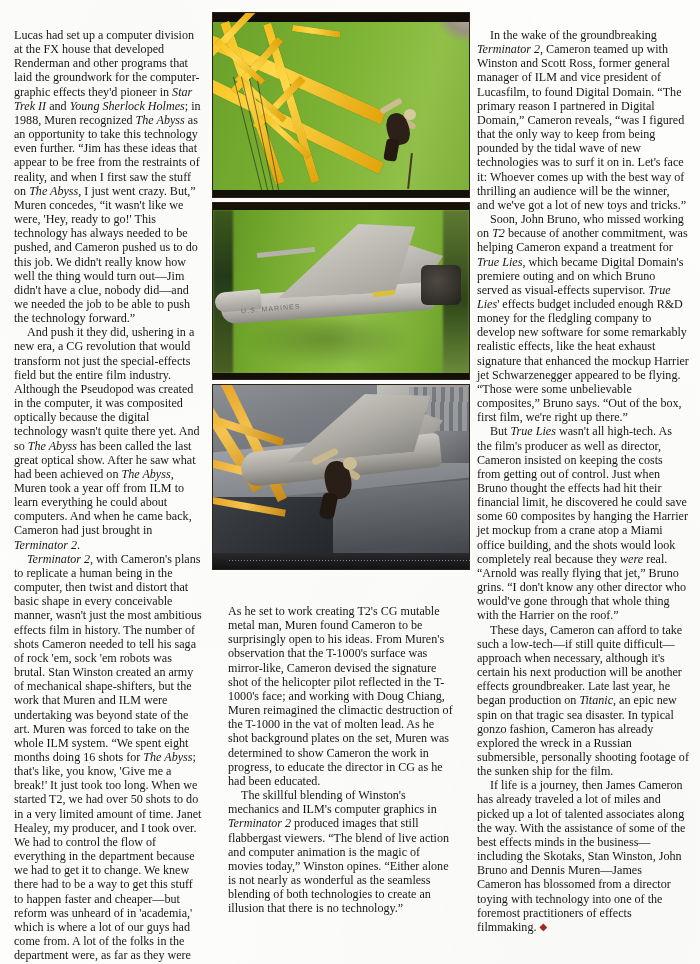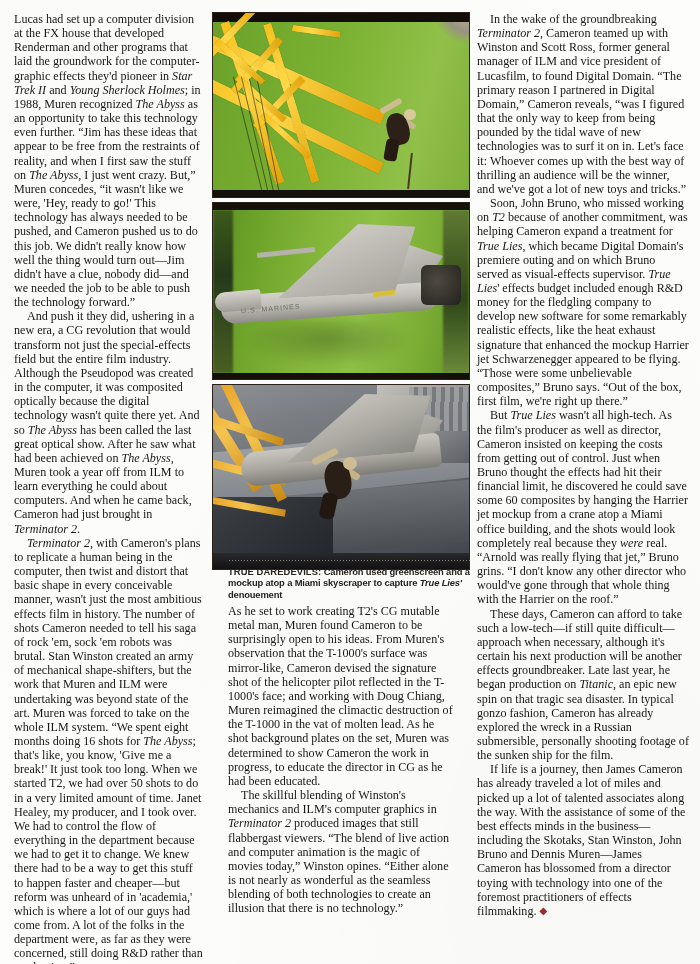--- a/index.html
+++ b/index.html
@@ -40,21 +40,21 @@
   .col-left  { left: 14px;  width: 190px; }
   .col-mid   { left: 228px; width: 229px; top: 604px; }
   .col-right { left: 477px; width: 212px; }
 
   .col p {
     margin: 0;
     text-indent: 0;
   }
   .col p + p { text-indent: 13px; }
 
-  .col p.noindent { text-indent: 0; }
+  .col p.noindent { text-indent: 0; margin-top: 16px; }
 
   em { font-style: italic; }
 
   
   .photo-strip {
     position: absolute;
     left: 212px;
     top: 12px;
     width: 258px;
   }
@@ -476,25 +476,20 @@
         <div class="torso"></div>
         <div class="head"></div>
         <div class="leg"></div>
       </div>
 
       <div class="p3-dark-bot"></div>
     </div>
   </div>
 
   <div class="dotted-rule-bottom"></div>
-  <div class="caption-wrap">
-    <div class="caption">
-      <span class="lede">TRUE DAREDEVILS:</span><span> Cameron used greenscreen and a mockup atop a Miami skyscraper to capture </span><em>True Lies'</em><span> denouement</span>
-    </div>
-  </div>
 
   <div class="col col-mid">
     <p>As he set to work creating T2's CG mutable metal man, Muren found Cameron to be surprisingly open to his ideas. From Muren's observation that the T-1000's surface was mirror-like, Cameron devised the signature shot of the helicopter pilot reflected in the T-1000's face; and working with Doug Chiang, Muren reimagined the climactic destruction of the T-1000 in the vat of molten lead. As he shot background plates on the set, Muren was determined to show Cameron the work in progress, to educate the director in CG as he had been educated.</p>
     <p>The skillful blending of Winston's mechanics and ILM's computer graphics in <em>Terminator 2</em> produced images that still flabbergast viewers. “The blend of live action and computer animation is the magic of movies today,” Winston opines. “Either alone is not nearly as wonderful as the seamless blending of both technologies to create an illusion that there is no technology.”</p>
   </div>
 
   <div class="col col-right">
     <p class="noindent" style="text-indent:13px">In the wake of the groundbreaking <em>Terminator 2</em>, Cameron teamed up with Winston and Scott Ross, former general manager of ILM and vice president of Lucasfilm, to found Digital Domain. “The primary reason I partnered in Digital Domain,” Cameron reveals, “was I figured that the only way to keep from being pounded by the tidal wave of new technologies was to surf it on in. Let's face it: Whoever comes up with the best way of thrilling an audience will be the winner, and we've got a lot of new toys and tricks.”</p>
     <p>Soon, John Bruno, who missed working on <em>T2</em> because of another commitment, was helping Cameron expand a treatment for <em>True Lies</em>, which became Digital Domain's premiere outing and on which Bruno served as visual-effects supervisor. <em>True Lies</em>' effects budget included enough R&amp;D money for the fledgling company to develop new software for some remarkably realistic effects, like the heat exhaust signature that enhanced the mockup Harrier jet Schwarzenegger appeared to be flying. “Those were some unbelievable composites,” Bruno says. “Out of the box, first film, we're right up there.”</p>
     <p>But <em>True Lies</em> wasn't all high-tech. As the film's producer as well as director, Cameron insisted on keeping the costs from getting out of control. Just when Bruno thought the effects had hit their financial limit, he discovered he could save some 60 composites by hanging the Harrier jet mockup from a crane atop a Miami office building, and the shots would look completely real because they <em>were</em> real. “Arnold was really flying that jet,” Bruno grins. “I don't know any other director who would've gone through that whole thing with the Harrier on the roof.”</p>

